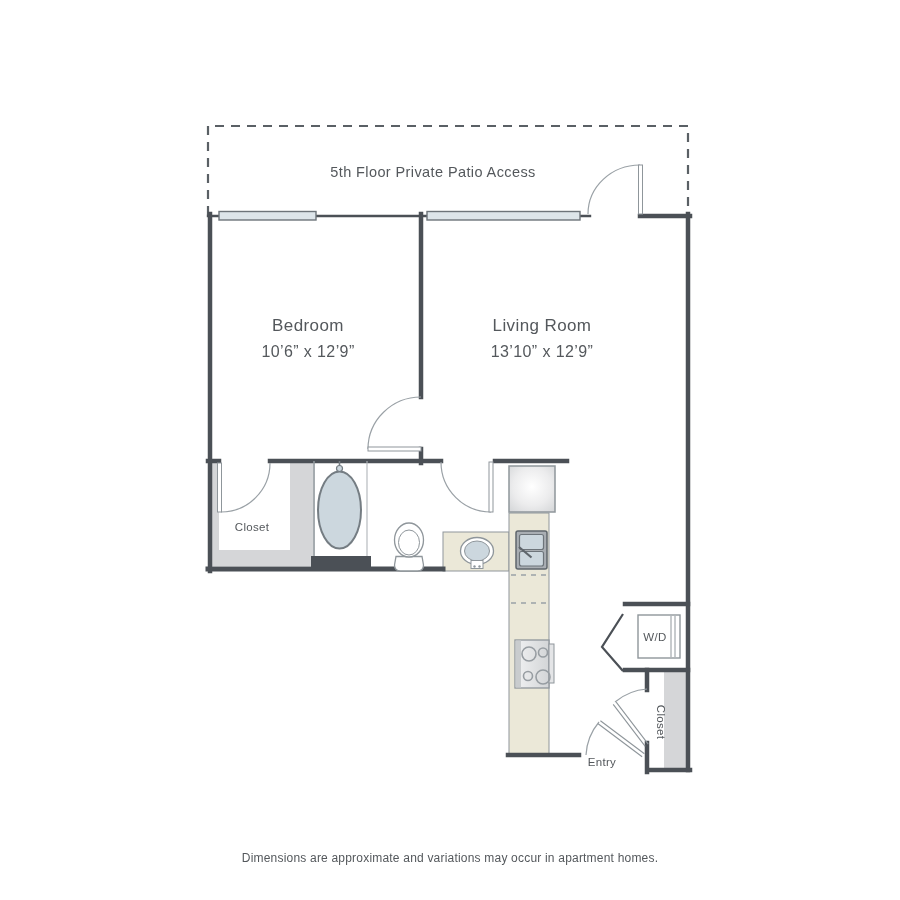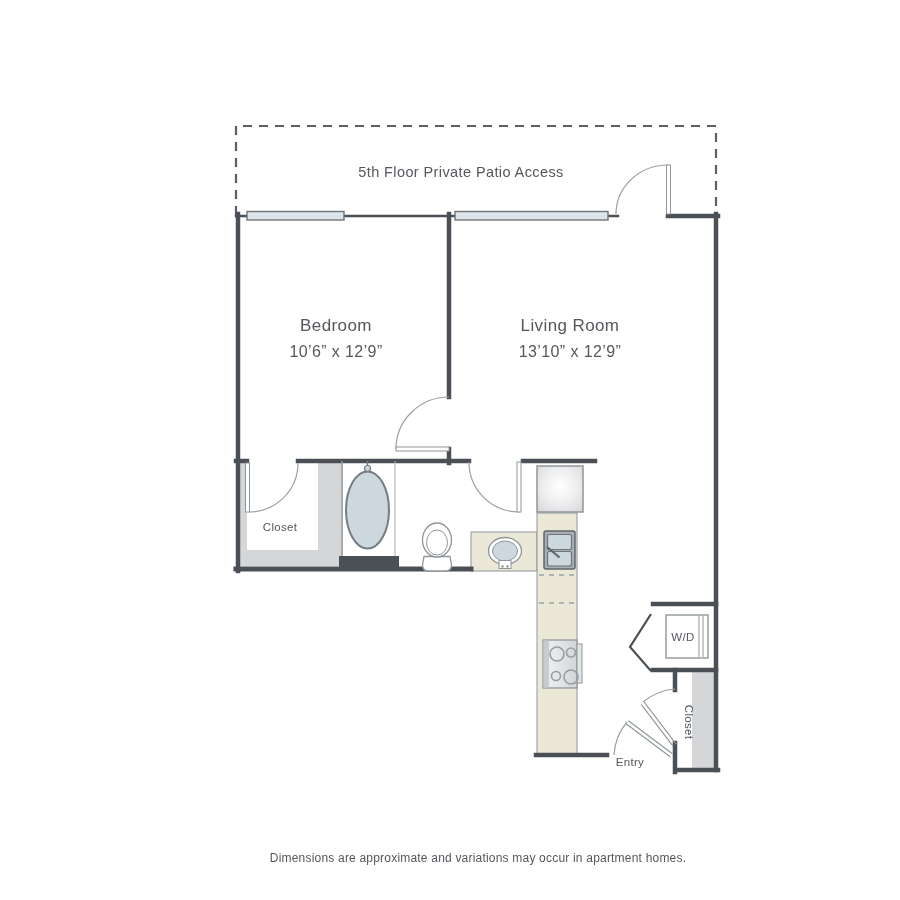--- a/index.html
+++ b/index.html
@@ -1,18 +1,18 @@
 <!DOCTYPE html>
 <html><head>
 <meta charset="utf-8">
 <style>
   html,body{margin:0;padding:0;background:#ffffff;}
   #canvas{
     position:relative;width:861px;height:900px;background:#ffffff;
-    font-family:"Liberation Sans", sans-serif;overflow:hidden;padding-left:28px;
+    font-family:"Liberation Sans", sans-serif;overflow:hidden;
   }
   svg text{
     fill:#54585c;
     font-family:"Liberation Sans", sans-serif;
     letter-spacing:0.4px;
   }
   .room-name{font-size:17px;}
   .room-dims{font-size:16px;}
   .small-label{font-size:11.5px;letter-spacing:0.3px;}
   .patio-label{font-size:14.5px;}

